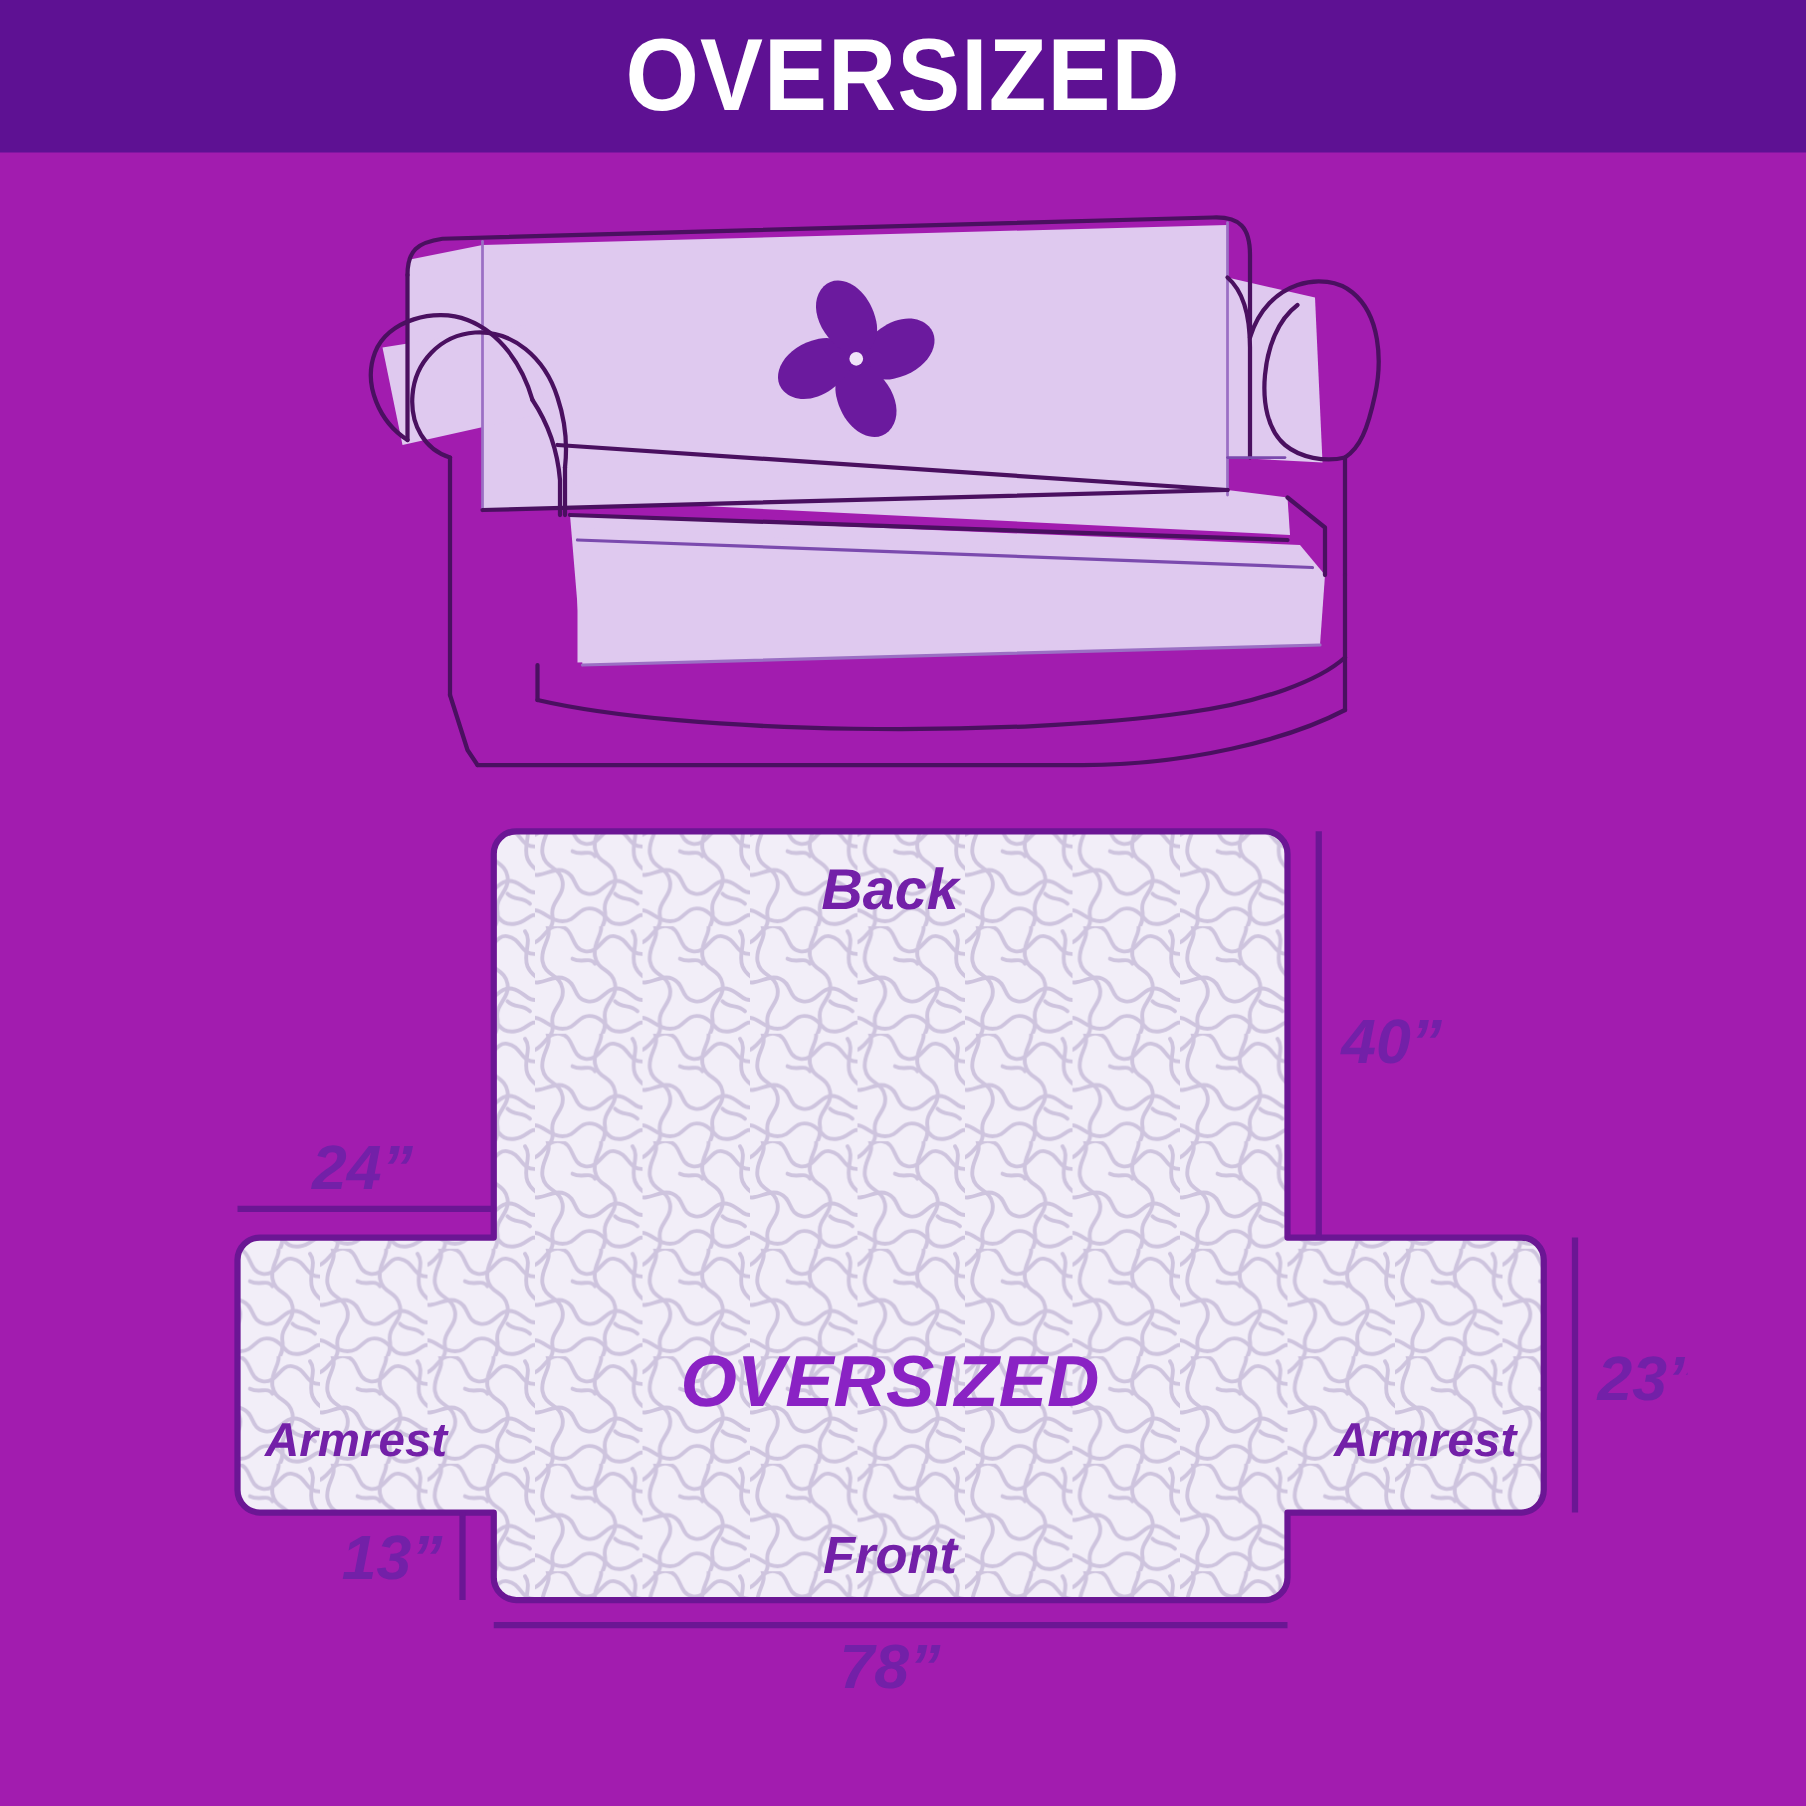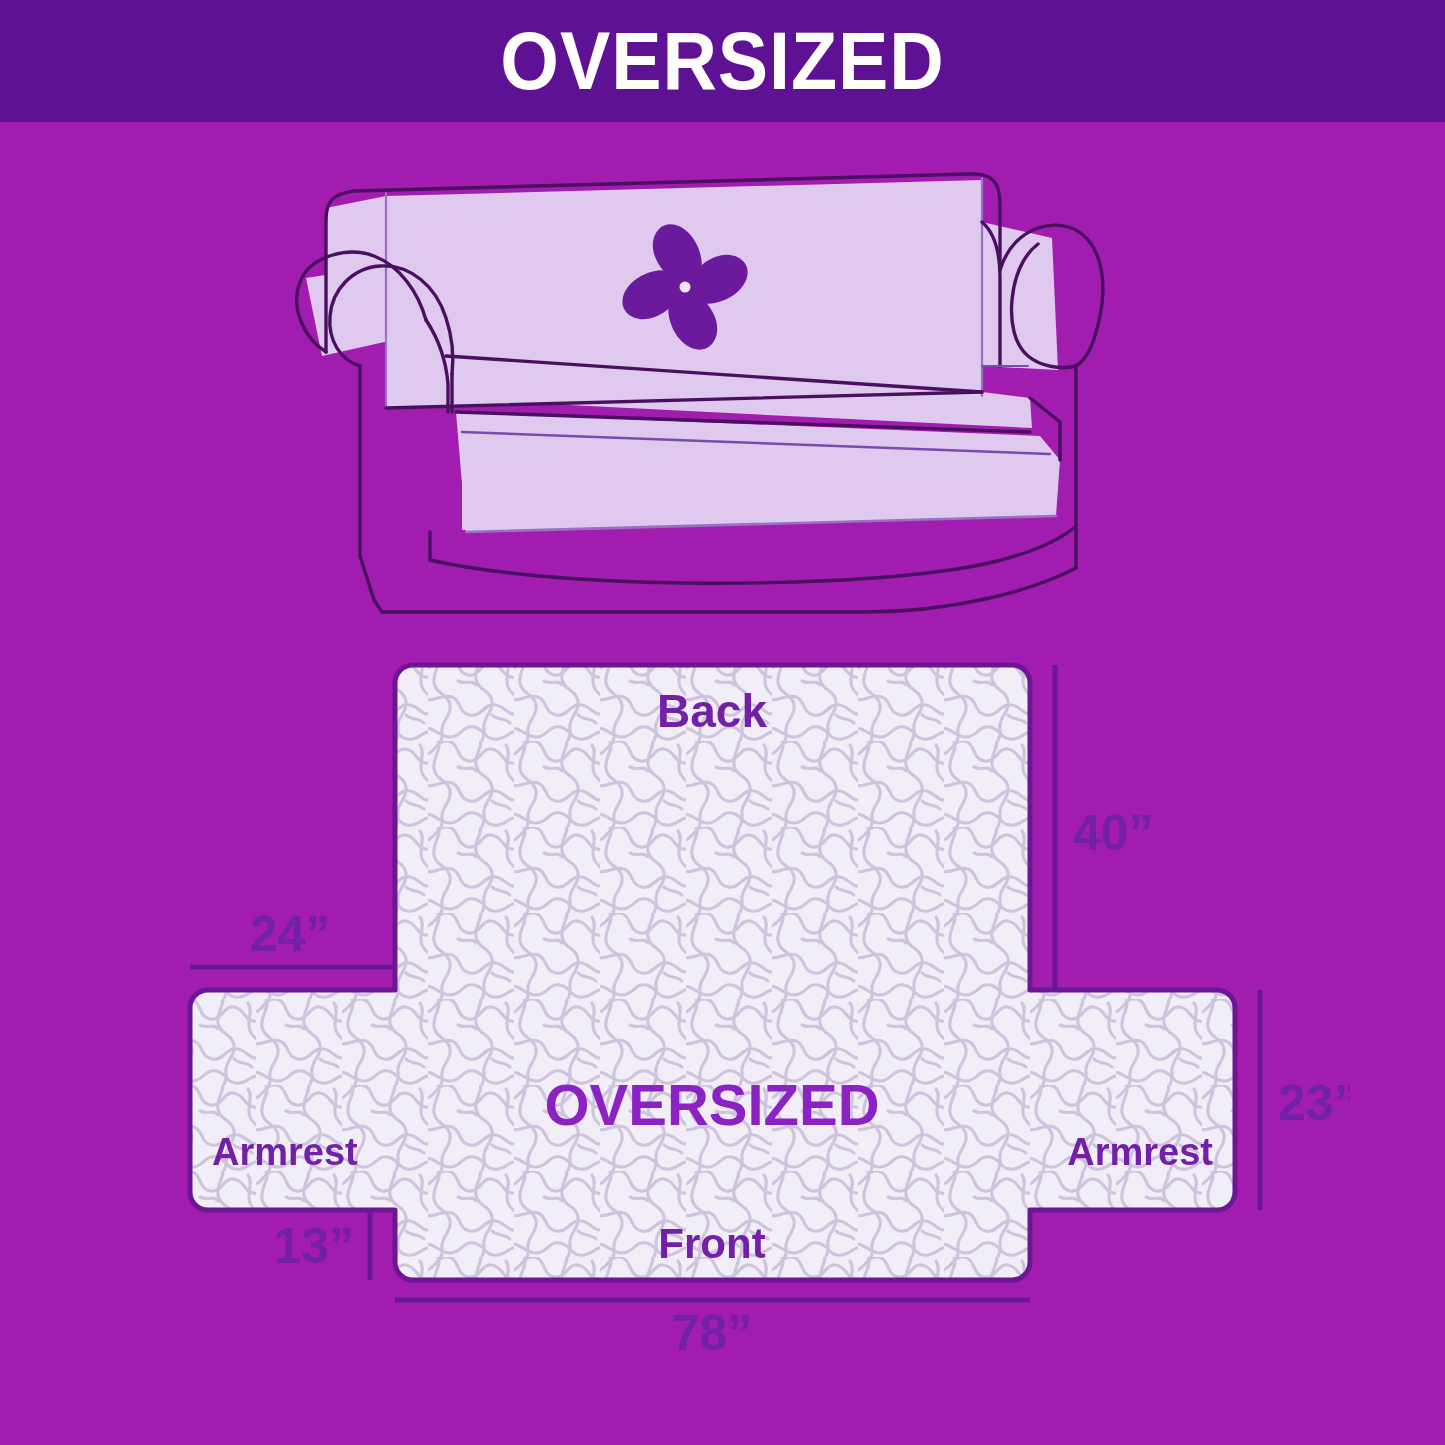--- a/index.html
+++ b/index.html
@@ -50,20 +50,21 @@
   }
   #sofa-illustration svg { display: block; width: 100%; height: 100%; }
 
   
   #pattern-diagram {
     position: absolute;
     left: 170px;
     top: 655px;
     width: 1180px;
     height: 700px;
+    font-style: italic;
   }
   #pattern-diagram svg { display: block; width: 100%; height: 100%; }
 
   .dim-label {
     font-family: "Liberation Sans", sans-serif;
     font-weight: bold;
     fill: #7320A8;
   }
   .panel-label {
     font-family: "Liberation Sans", sans-serif;

